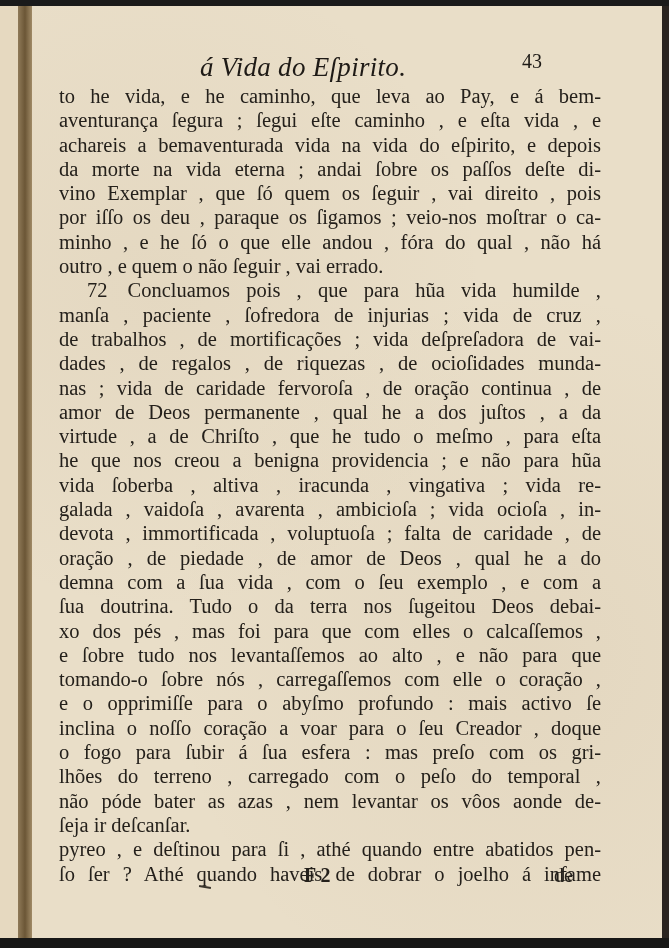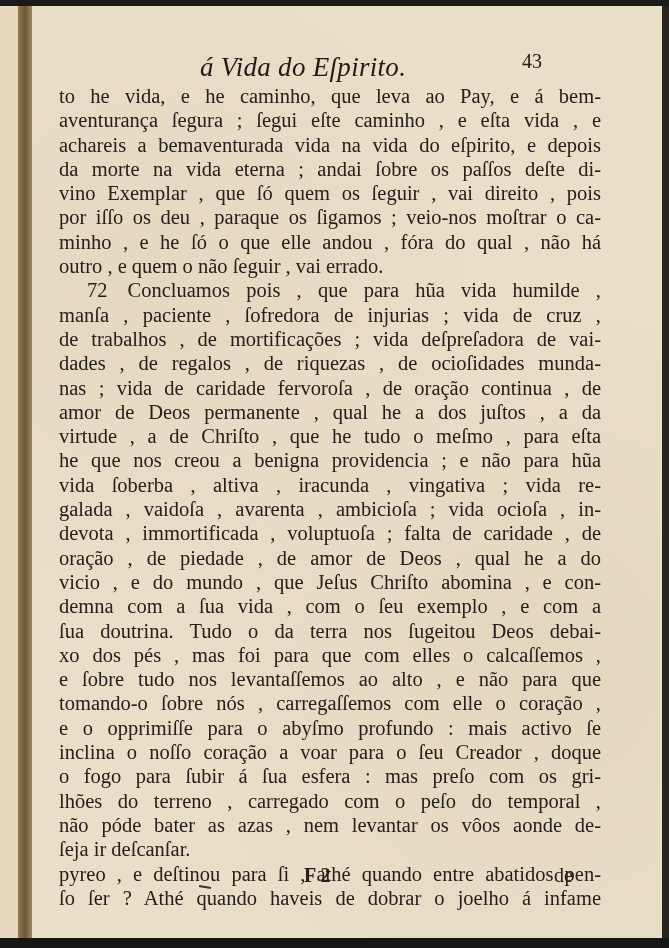--- a/index.html
+++ b/index.html
@@ -97,21 +97,20 @@
     <span class="line">de trabalhos , de mortificações ; vida deſpreſadora de vai-</span>
     <span class="line">dades , de regalos , de riquezas , de ocioſidades munda-</span>
     <span class="line">nas ; vida de caridade fervoroſa , de oração continua , de</span>
     <span class="line">amor de Deos permanente , qual he a dos juſtos , a da</span>
     <span class="line">virtude , a de Chriſto , que he tudo o meſmo , para eſta</span>
     <span class="line">he que nos creou a benigna providencia ; e não para hũa</span>
     <span class="line">vida ſoberba , altiva , iracunda , vingativa ; vida re-</span>
     <span class="line">galada , vaidoſa , avarenta , ambicioſa ; vida ocioſa , in-</span>
     <span class="line">devota , immortificada , voluptuoſa ; falta de caridade , de</span>
     <span class="line">oração , de piedade , de amor de Deos , qual he a do</span>
-    <span class="line">vicio , e do mundo , que Jeſus Chriſto abomina , e con-</span>
     <span class="line">demna com a ſua vida , com o ſeu exemplo , e com a</span>
     <span class="line">ſua doutrina. Tudo o da terra nos ſugeitou Deos debai-</span>
     <span class="line">xo dos pés , mas foi para que com elles o calcaſſemos ,</span>
     <span class="line">e ſobre tudo nos levantaſſemos ao alto , e não para que</span>
     <span class="line">tomando-o ſobre nós , carregaſſemos com elle o coração ,</span>
     <span class="line">e o opprimiſſe para o abyſmo profundo : mais activo ſe</span>
     <span class="line">inclina o noſſo coração a voar para o ſeu Creador , doque</span>
     <span class="line">o fogo para ſubir á ſua esfera : mas preſo com os gri-</span>
     <span class="line">lhões do terreno , carregado com o peſo do temporal ,</span>
     <span class="line">não póde bater as azas , nem levantar os vôos aonde de-</span>

